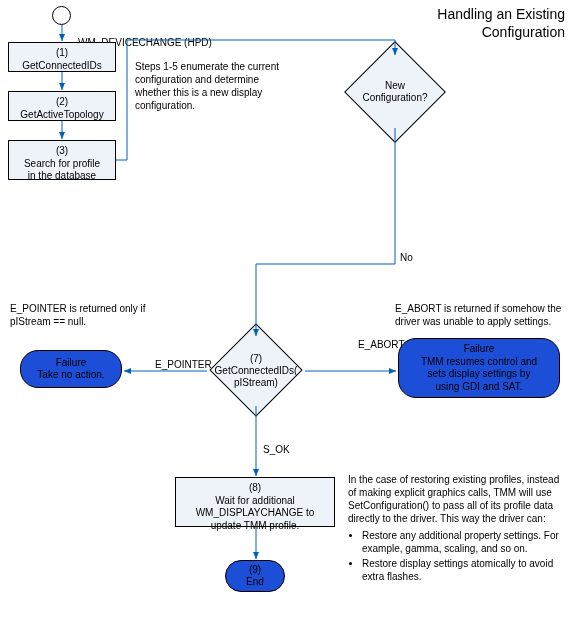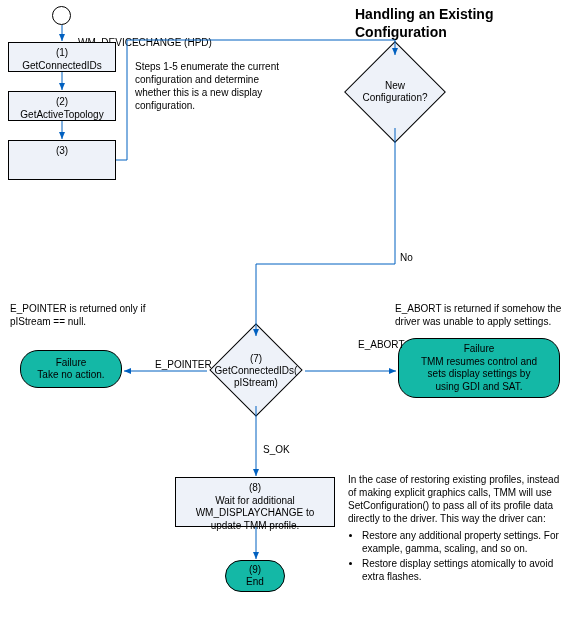--- a/index.html
+++ b/index.html
@@ -11,22 +11,22 @@
     width: 575px;
     height: 634px;
     position: relative;
     overflow: hidden;
   }
   .title {
     position: absolute;
     top: 6px;
     left: 355px;
     width: 210px;
-    text-align: left;
-    font-weight: bold;
+    text-align: right;
+    font-weight: normal;
     font-size: 14px;
     line-height: 1.25;
   }
   .start-circle {
     position: absolute;
     top: 6px;
     left: 52px;
     width: 19px;
     height: 19px;
     border: 1px solid #000;
@@ -87,21 +87,21 @@
   }
   .d-newconf { top: 56px; left: 338px; width: 114px; height: 72px; }
   .d-newconf .diamond { width: 72px; height: 72px; margin-left: 21px; }
   .d-setconf { top: 337px; left: 208px; width: 96px; height: 68px; }
   .d-setconf .diamond { width: 66px; height: 66px; margin-left: 15px; }
 
   .terminal {
     position: absolute;
     border: 1px solid #000;
     border-radius: 18px;
-    background: #14b8a6;
+    background: #1d4ed8;
     text-align: center;
     font-size: 10px;
     line-height: 1.25;
     padding: 6px 4px;
     display: flex;
     align-items: center;
     justify-content: center;
   }
   .terminal.left { top: 350px; left: 20px; width: 102px; height: 38px; }
   .terminal.right { top: 338px; left: 398px; width: 162px; height: 60px; }
@@ -135,20 +135,22 @@
 <div class="proc p1">
   <div>(1)</div>
   <div>GetConnectedIDs</div>
 </div>
 <div class="proc p2">
   <div>(2)</div>
   <div>GetActiveTopology</div>
 </div>
 <div class="proc p3">
   <div>(3)</div>
+  <div style="white-space:pre-line">Search for profile
+in the database</div>
 </div>
 
 <div class="annot a1">Steps 1-5 enumerate the current configuration and determine whether this is a new display configuration.</div>
 
 <div class="diamond-wrap d-newconf">
   <div class="diamond"></div>
   <div class="diamond-text" style="white-space:pre-line">New
 Configuration?</div>
 </div>
 

